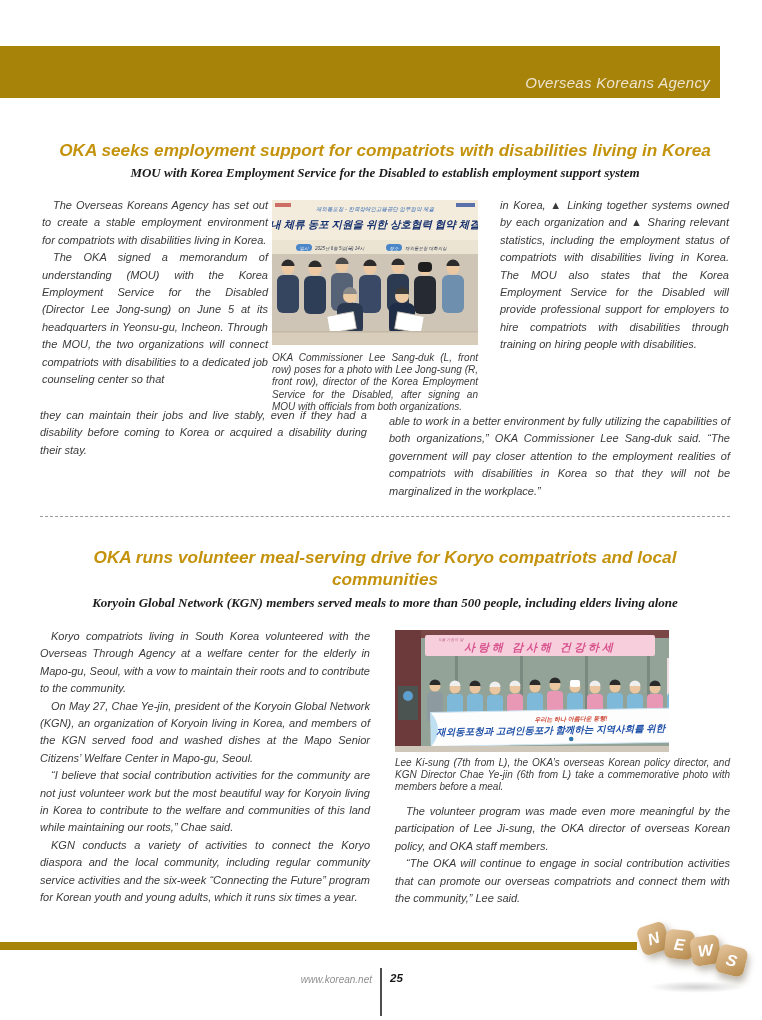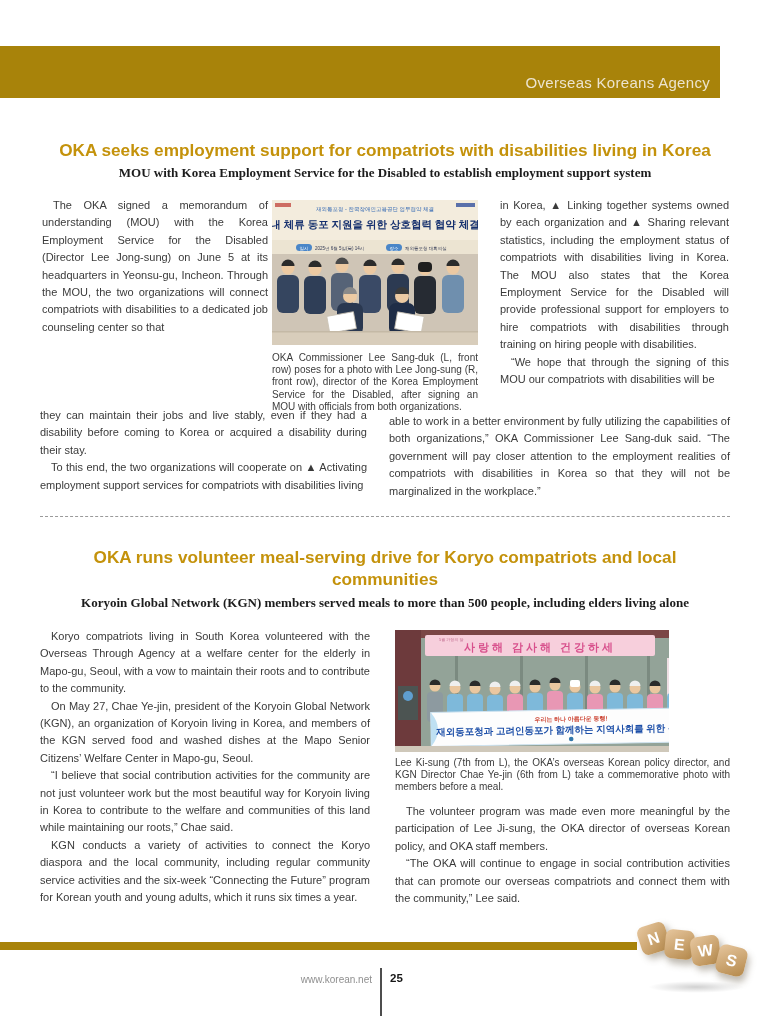--- a/index.html
+++ b/index.html
@@ -1,18 +1,18 @@
 <!DOCTYPE html>
 <html><head>
 <meta charset="utf-8">
 <style>
   html,body { margin:0; padding:0; background:#ffffff; }
   .page { position:relative; width:762px; height:1020px; background:#ffffff; overflow:hidden;
           font-family:"Liberation Sans","DejaVu Sans",sans-serif; }
-  .abs { position:absolute; }
+  .abs { position:absolute;font-style:italic; }
   .goldbar { background:#a8830a; }
   .header-bar { left:0; top:46px; width:720px; height:52px; }
   .header-label { position:absolute; right:10px; bottom:7px; color:#ece4cf; font-size:15px; letter-spacing:.3px; }
   .headline { color:#c4920b; font-weight:bold; font-size:17.2px; line-height:21.5px; text-align:center; margin:0; }
   .subtitle { font-family:"Liberation Serif","DejaVu Serif",serif; font-size:13px; color:#1c1c1c; text-align:center; margin:0; }
   .body-text { font-size:11px; line-height:17.4px; color:#3a3a3a; text-align:justify; }
   .body-text p { margin:0; }
   p.indent { text-indent:11px; }
   .caption { font-size:10px; line-height:12.2px; color:#3c3c3c; text-align:justify; }
   .photo { overflow:hidden; }
@@ -36,20 +36,21 @@
 
   <div class="abs goldbar header-bar">
     <span class="header-label">Overseas Koreans Agency</span>
   </div>
 
   <section>
     <h1 class="abs headline" style="left:40px;top:140px;width:690px;">OKA seeks employment support for compatriots with disabilities living in Korea</h1>
     <h2 class="abs subtitle" style="left:40px;top:165px;width:690px;">MOU with Korea Employment Service for the Disabled to establish employment support system</h2>
 
     <div class="abs body-text" style="left:42px;top:197px;width:226px;">
+      <p class="indent">The Overseas Koreans Agency has set out to create a stable employment environment for compatriots with disabilities living in Korea.</p>
       <p class="indent">The OKA signed a memorandum of understanding (MOU) with the Korea Employment Service for the Disabled (Director Lee Jong-sung) on June 5 at its headquarters in Yeonsu-gu, Incheon. Through the MOU, the two organizations will connect compatriots with disabilities to a dedicated job counseling center so that</p>
     </div>
 
     <div class="abs photo" style="left:272px;top:200px;width:206px;height:145px;">
       <svg width="206" height="145" viewBox="0 0 206 145">
         <rect width="206" height="145" fill="#cfc5b6"></rect>
         <rect width="206" height="40" fill="#f3ecdd"></rect>
         <rect y="40" width="206" height="14" fill="#ece4d2"></rect>
         <rect x="3" y="3" width="16" height="4" fill="#c34d45" opacity="0.8"></rect>
         <rect x="184" y="3" width="19" height="4" fill="#33519e" opacity="0.8"></rect>
@@ -96,26 +97,24 @@
           <rect x="124" y="114" width="27" height="17" fill="#ffffff" stroke="#c9c2b4" stroke-width="0.8" transform="rotate(10 137 122)"></rect>
         </g>
         <rect y="132" width="206" height="13" fill="#d8cdbb"></rect>
         <rect y="131" width="206" height="1.5" fill="#c4b9a6"></rect>
       </svg>
     </div>
     <div class="abs caption" style="left:272px;top:352px;width:206px;">OKA Commissioner Lee Sang-duk (L, front row) poses for a photo with Lee Jong-sung (R, front row), director of the Korea Employment Service for the Disabled, after signing an MOU with officials from both organizations.</div>
 
     <div class="abs body-text" style="left:500px;top:197px;width:229px;">
       <p>in Korea, ▲ Linking together systems owned by each organization and ▲ Sharing relevant statistics, including the employment status of compatriots with disabilities living in Korea. The MOU also states that the Korea Employment Service for the Disabled will provide professional support for employers to hire compatriots with disabilities through training on hiring people with disabilities.</p>
-      <p class="indent">“We hope that through the signing of this MOU our compatriots with disabilities will be</p>
     </div>
 
     <div class="abs body-text" style="left:40px;top:407px;width:327px;">
       <p>they can maintain their jobs and live stably, even if they had a disability before coming to Korea or acquired a disability during their stay.</p>
-      <p class="indent">To this end, the two organizations will cooperate on ▲ Activating employment support services for compatriots with disabilities living</p>
     </div>
 
     <div class="abs body-text" style="left:389px;top:413px;width:341px;">
       <p>able to work in a better environment by fully utilizing the capabilities of both organizations,” OKA Commissioner Lee Sang-duk said. “The government will pay closer attention to the employment realities of compatriots with disabilities in Korea so that they will not be marginalized in the workplace.”</p>
     </div>
   </section>
 
   <div class="abs dashed" style="left:40px;top:516px;width:690px;"></div>
 
   <section>

